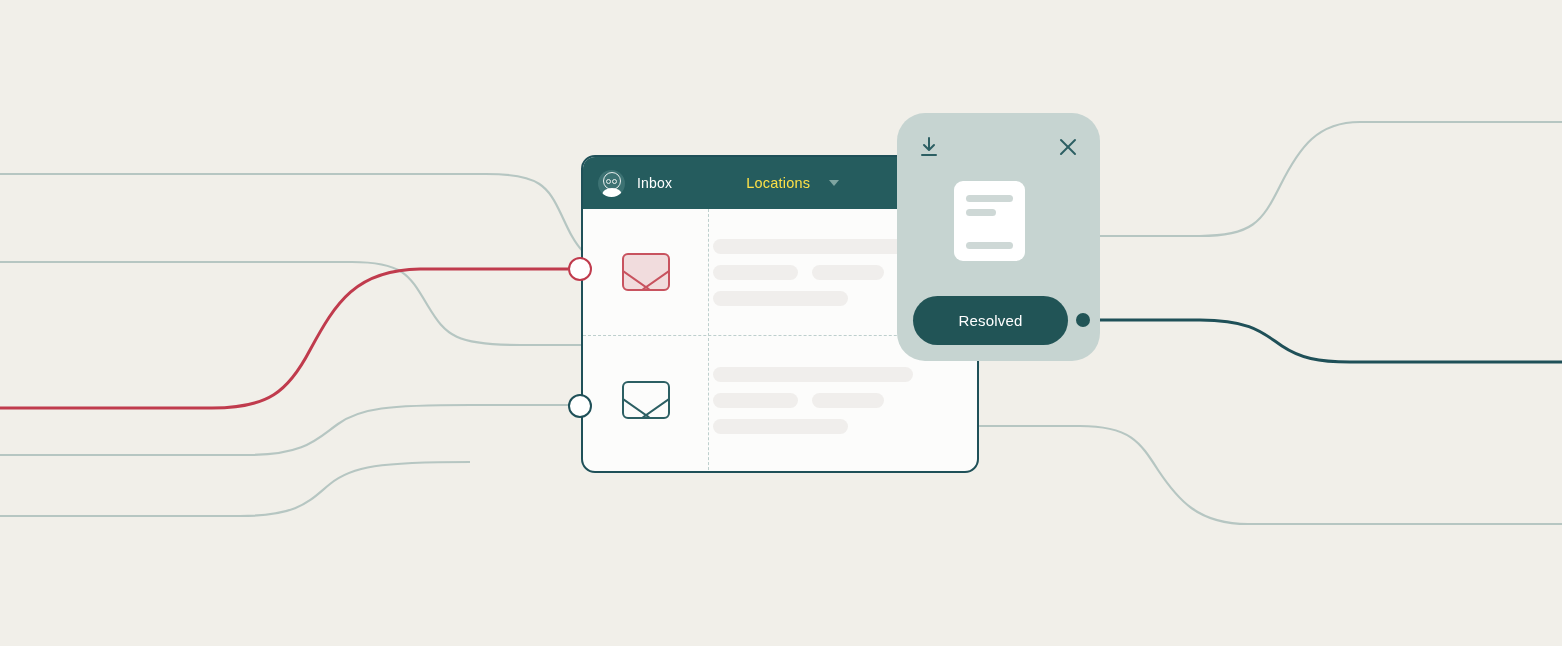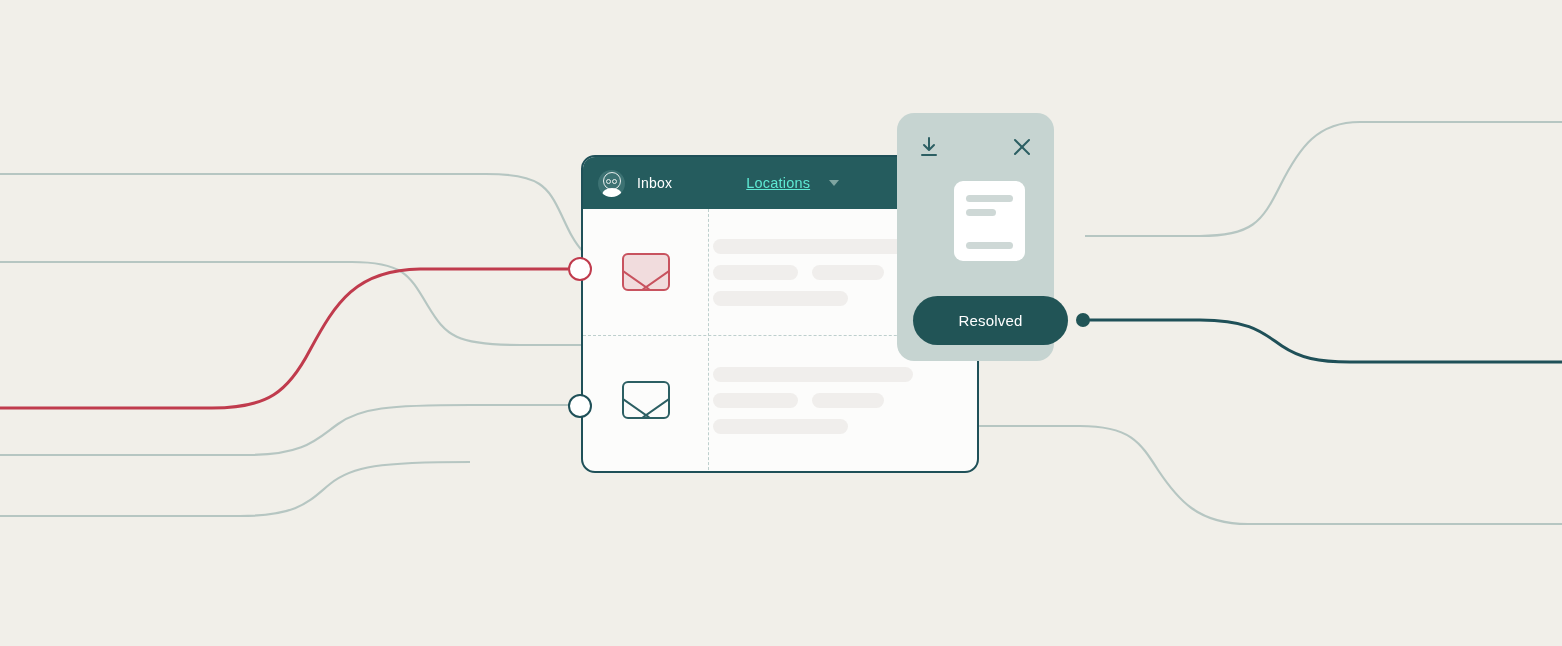--- a/index.html
+++ b/index.html
@@ -87,24 +87,23 @@
     font-size: 14px;
     letter-spacing: .2px;
   }
   #locations-select {
     display: flex;
     align-items: center;
     gap: 19px;
     margin-left: 62px;
   }
   #locations-label {
-    color: #5eead4;
+    color: #fde047;
     font-size: 14.5px;
     letter-spacing: .2px;
-    text-decoration: underline;
   }
   .chev {
     width: 0; height: 0;
     border-left: 5.5px solid transparent;
     border-right: 5.5px solid transparent;
     border-top: 6px solid #7fa5a1;
   }
 
   #inbox-body {
     position: relative;
@@ -172,24 +171,24 @@
     border-radius: 8px;
     background: #f0eeec;
   }
   .sk-row { display: flex; gap: 14px; margin-top: 11px; }
 
   
   #attachment-popup {
     position: absolute;
     left: 897px;
     top: 113px;
-    width: 157px;
+    width: 203px;
     height: 248px;
     background: #c6d4d1;
-    border-radius: 17px;
+    border-radius: 28px;
     z-index: 10;
   }
   #popup-tools {
     position: absolute;
     left: 0; right: 0; top: 20px;
     height: 28px;
     display: flex;
     align-items: center;
     justify-content: space-between;
     padding: 0 20px;

